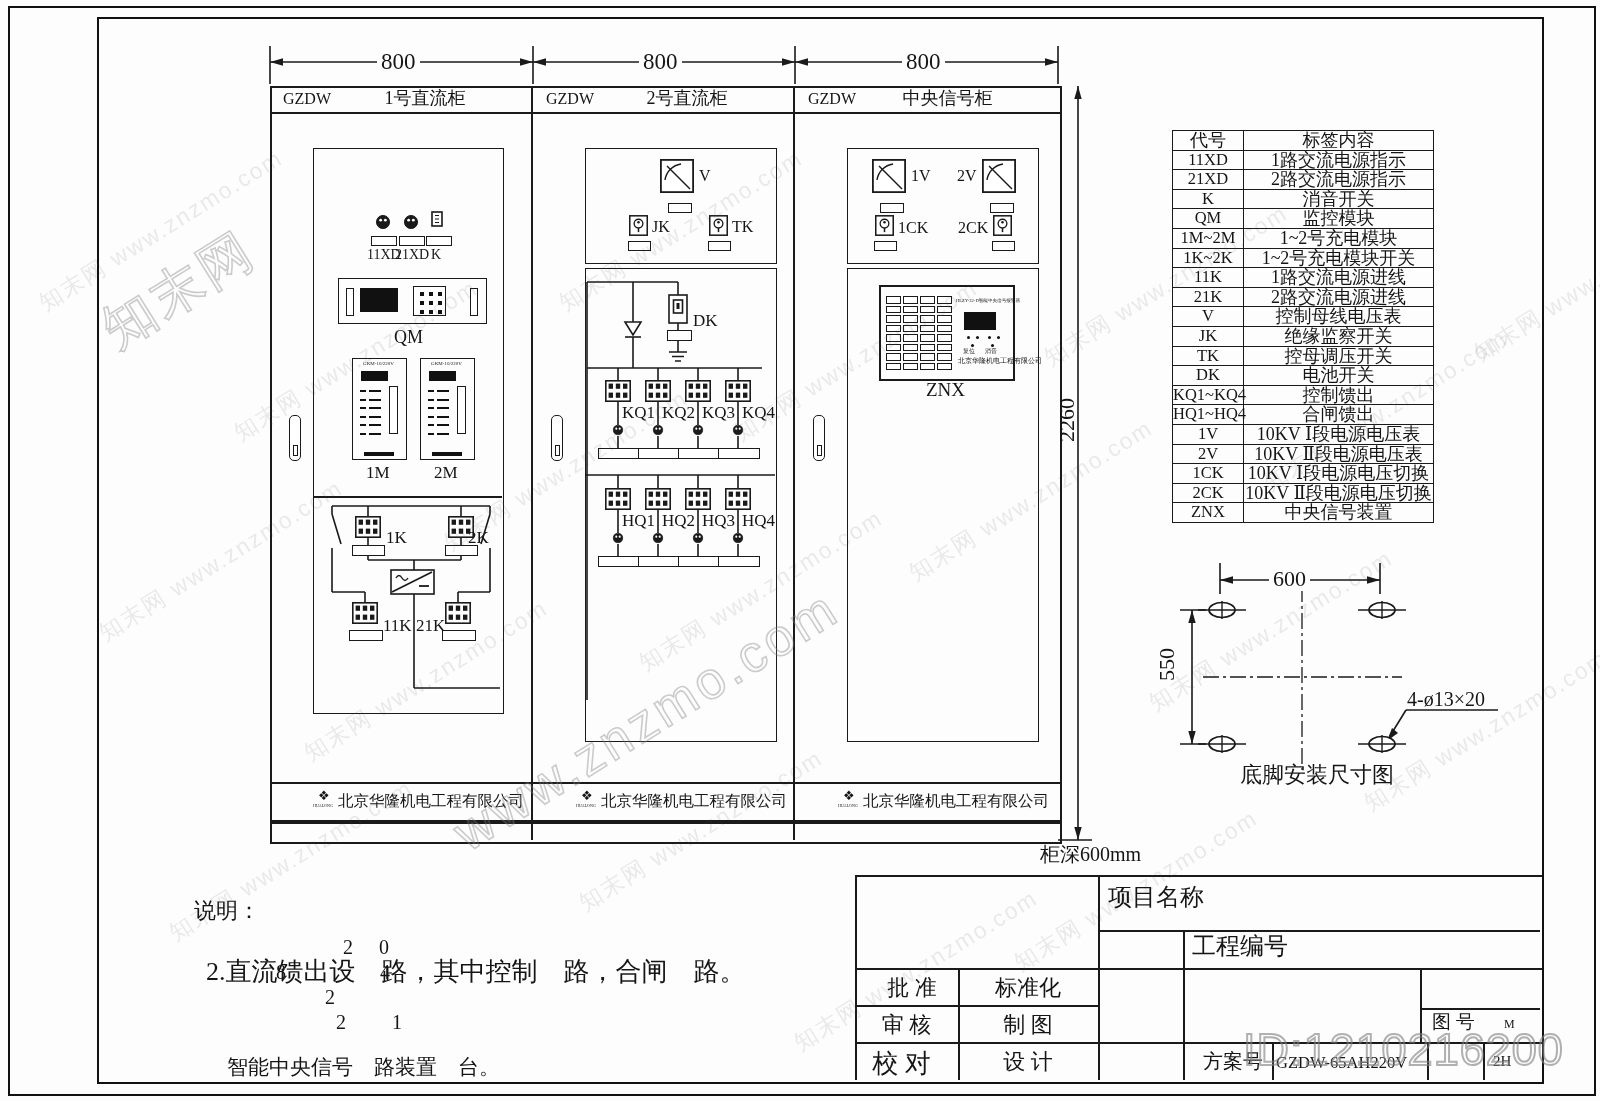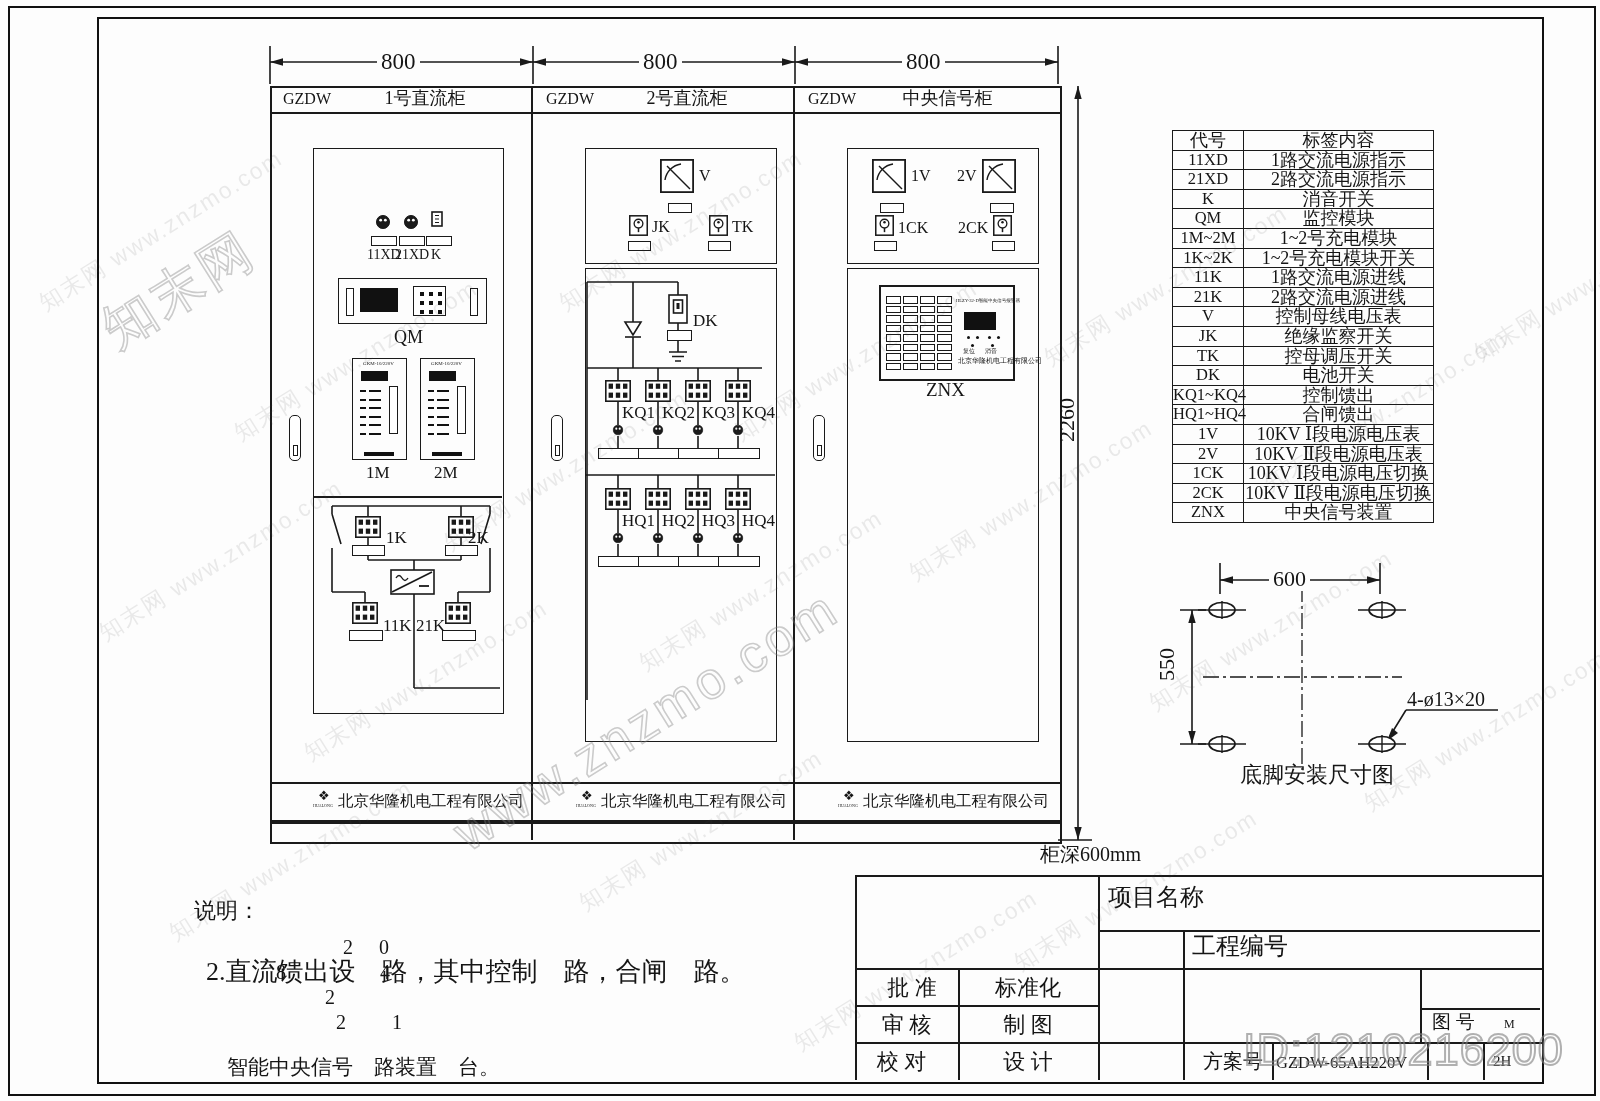--- a/index.html
+++ b/index.html
@@ -337,21 +337,21 @@
   <div class="vl" style="left:1272px;top:1042px;height:38px;"></div>
   <div class="vl" style="left:1427px;top:1042px;height:38px;"></div>
   <div class="vl" style="left:1483px;top:1042px;height:38px;"></div>
 
   <span class="t" style="left:1108px;top:884px;font-size:24px;">项目名称</span>
   <span class="t" style="left:1192px;top:933px;font-size:24px;">工程编号</span>
   <span class="t tc" style="left:855px;top:976px;width:114px;font-size:22px;">批 准</span>
   <span class="t tc" style="left:958px;top:976px;width:140px;font-size:22px;">标准化</span>
   <span class="t tc" style="left:855px;top:1013px;width:103px;font-size:22px;">审 核</span>
   <span class="t tc" style="left:958px;top:1013px;width:140px;font-size:22px;">制 图</span>
-  <span class="t tc" style="left:855px;top:1050px;width:93px;font-size:22px;">校 对</span>
+  <span class="t tc" style="left:855px;top:1050px;width:93px;font-size:26px;">校 对</span>
   <span class="t tc" style="left:958px;top:1050px;width:140px;font-size:22px;">设 计</span>
   <span class="t" style="left:1432px;top:1012px;font-size:19px;">图 号</span>
   <span class="t" style="left:1504px;top:1018px;font-size:12px;">M</span>
   <span class="t" style="left:1203px;top:1050px;font-size:20px;">方案号</span>
   <span class="t" style="left:1276px;top:1054px;font-size:16.5px;">GZDW-65AH220V</span>
   <span class="t" style="left:1493px;top:1053px;font-size:15px;">2H</span>
 
   <svg class="gfx" width="1600" height="1101" viewBox="0 0 1600 1101" stroke="#1a1a1a" stroke-width="1.6" fill="none">
     <defs>
       <symbol id="gridbox" viewBox="0 0 26 22">

